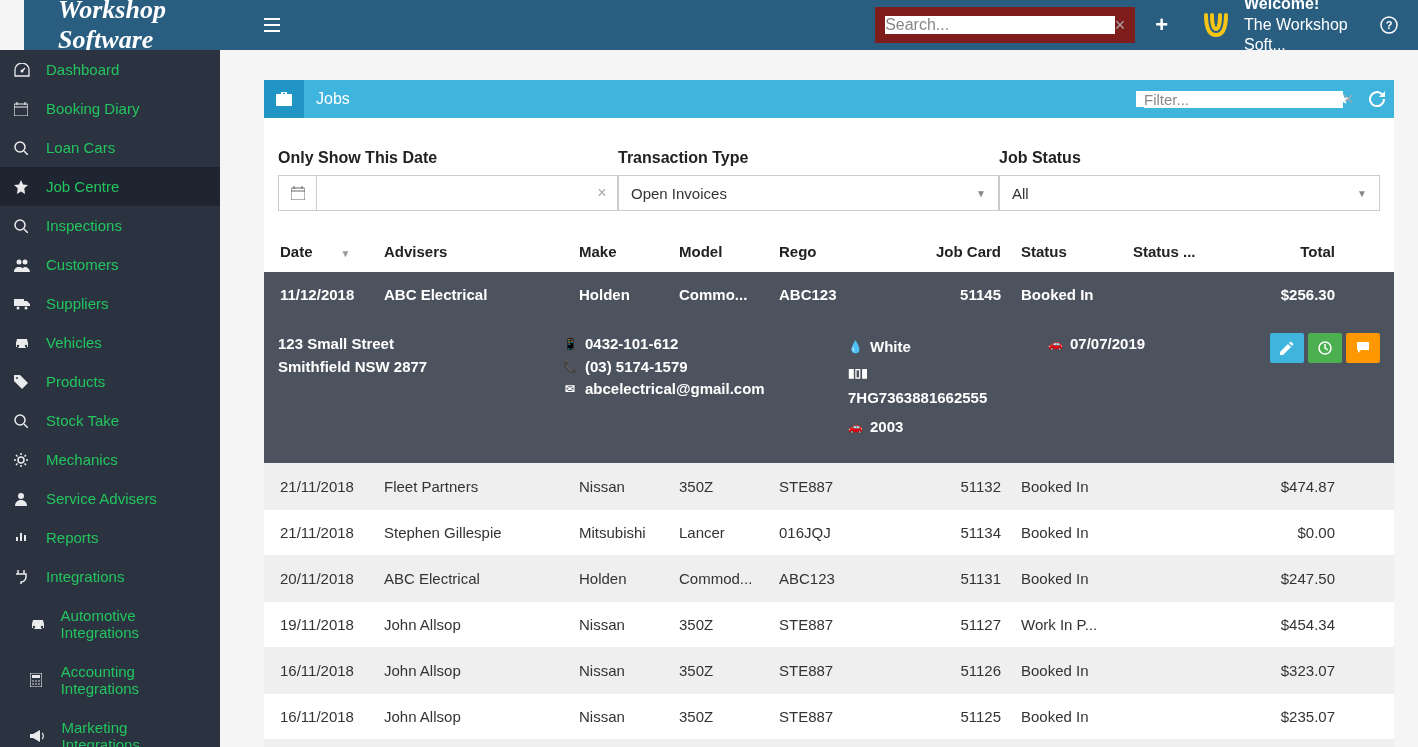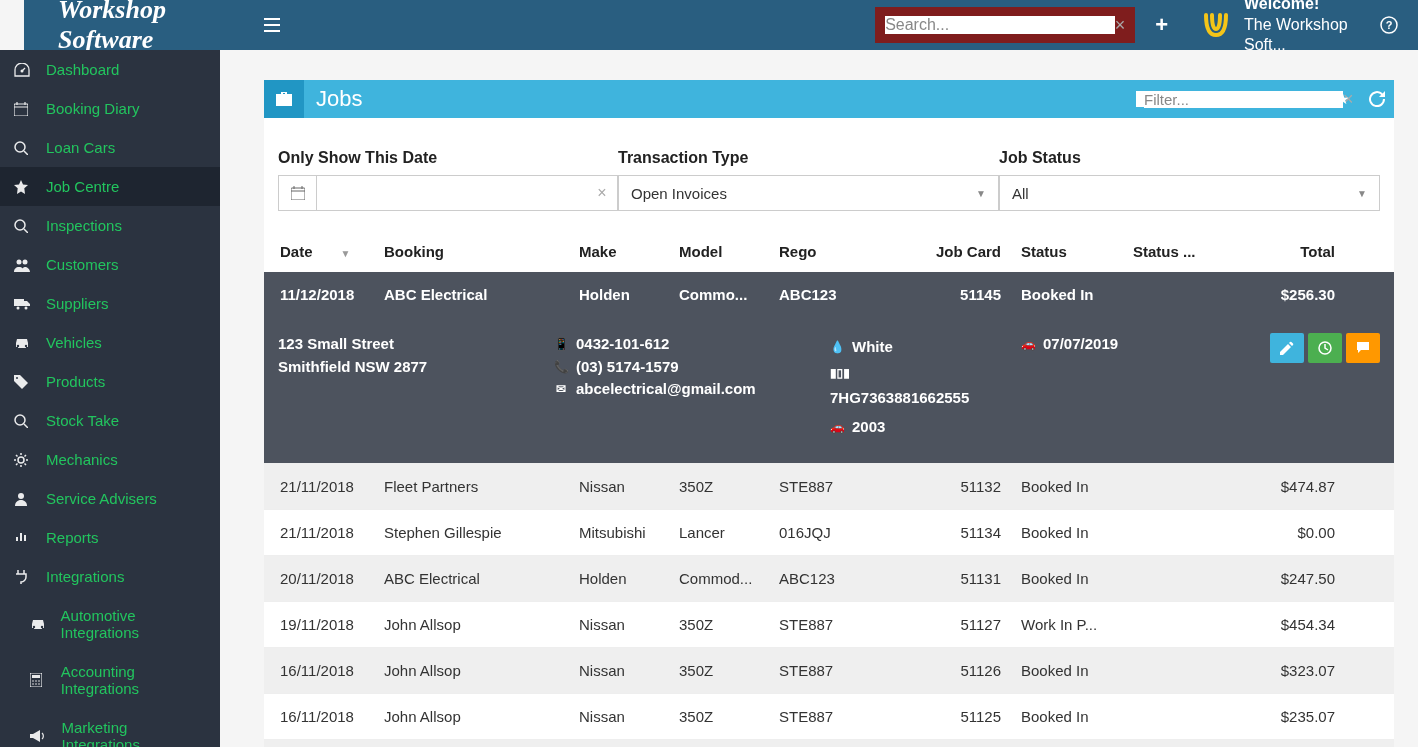--- a/index.html
+++ b/index.html
@@ -27,21 +27,21 @@
 .sidebar-item { display: flex; align-items: center; padding: 11px 14px; color: #22c55e; cursor: pointer; gap: 14px; }
 .sidebar-item.active { background: #1e2530; }
 .sidebar-item .icon { width: 18px; text-align: center; font-size: 14px; opacity: 0.9; }
 .sidebar-subitem { padding-left: 30px; }
 
 
 .content { flex: 1; padding: 30px 24px 0 44px; overflow-y: auto; }
 
 .page-header { background: #3fb4dd; display: flex; align-items: center; height: 38px; }
 .page-header .briefcase { background: #2196c4; width: 40px; height: 38px; display: flex; align-items: center; justify-content: center; color: #fff; font-size: 14px; }
-.page-header .title { color: #fff; font-size: 22px; padding: 0 12px; flex: 1; }
+.page-header .title { color: #fff; font-size: 16px; padding: 0 12px; flex: 1; }
 .filter-box { background: #fff; height: 16px; width: 184px; display: flex; align-items: center; padding: 0 8px; margin-right: 6px; }
 .filter-box input { border: none; outline: none; flex: 1; font-size: 15px; }
 .filter-box input::placeholder { color: #888; }
 .header-btn { width: 34px; height: 38px; display: flex; align-items: center; justify-content: center; color: #fff; cursor: pointer; font-size: 14px; }
 
 .filters { background: #fff; display: flex; padding: 31px 14px 20px; }
 .filter-group { flex: 1; }
 .filter-group.small { flex: 0 0 340px; }
 .filter-label { font-size: 16px; font-weight: 700; color: #222; margin-bottom: 8px; }
 .date-input { display: flex; border: 1px solid #ccc; height: 36px; }
@@ -64,21 +64,21 @@
 .col-status { width: 112px; }
 .col-statusadd { width: 88px; }
 .col-total { width: 120px; text-align: right; padding-right: 6px; }
 .sort-arrow { color: #999; font-size: 10px; padding-left: 28px; }
 
 .trow { display: flex; padding: 14px 14px; font-size: 15px; color: #333; border-top: 1px solid #eee; }
 .trow.odd { background: #efefef; }
 .trow > div { overflow: hidden; text-overflow: ellipsis; white-space: nowrap; }
 
 .trow.expanded-head { background: #4d535e; color: #fff; font-weight: 700; padding: 14px 14px; border: none; }
-.expanded-body { background: #4d535e; color: #fff; padding: 16px 14px 22px; display: flex; gap: 1px; font-size: 15px; font-weight: 700; }
+.expanded-body { background: #4d535e; color: #fff; padding: 16px 14px 22px; display: flex; gap: 10px; font-size: 15px; font-weight: 700; }
 .exp-col1 { width: 275px; line-height: 1.5; }
 .exp-col2 { width: 275px; line-height: 1.5; }
 .exp-col3 { width: 190px; line-height: 1.9; }
 .exp-col4 { width: 200px; line-height: 1.5; }
 .exp-actions { flex: 1; display: flex; justify-content: flex-end; align-items: flex-start; gap: 4px; }
 .act-btn { width: 34px; height: 30px; display: flex; align-items: center; justify-content: center; color: #fff; font-size: 14px; cursor: pointer; border-radius: 2px; }
 .act-edit { background: #3fb4dd; }
 .act-clock { background: #4caf50; }
 .act-msg { background: #ff9800; }
 .detail-line { display: flex; align-items: center; gap: 8px; }
@@ -334,21 +334,21 @@
           <div class="select-box">
             <div class="value">All</div>
             <div class="chevron">▼</div>
           </div>
         </div>
       </div>
 
       <div class="table">
         <div class="thead">
           <div class="col-date"><span>Date</span><span class="sort-arrow">▼</span></div>
-          <div class="col-customer">Booking</div>
+          <div class="col-customer">Advisers</div>
           <div class="col-make">Make</div>
           <div class="col-model">Model</div>
           <div class="col-rego">Rego</div>
           <div class="col-jobcard">Job Card</div>
           <div class="col-status">Status</div>
           <div class="col-statusadd">Status ...</div>
           <div class="col-total">Total</div>
         </div>
 
         <div class="trow expanded-head">

